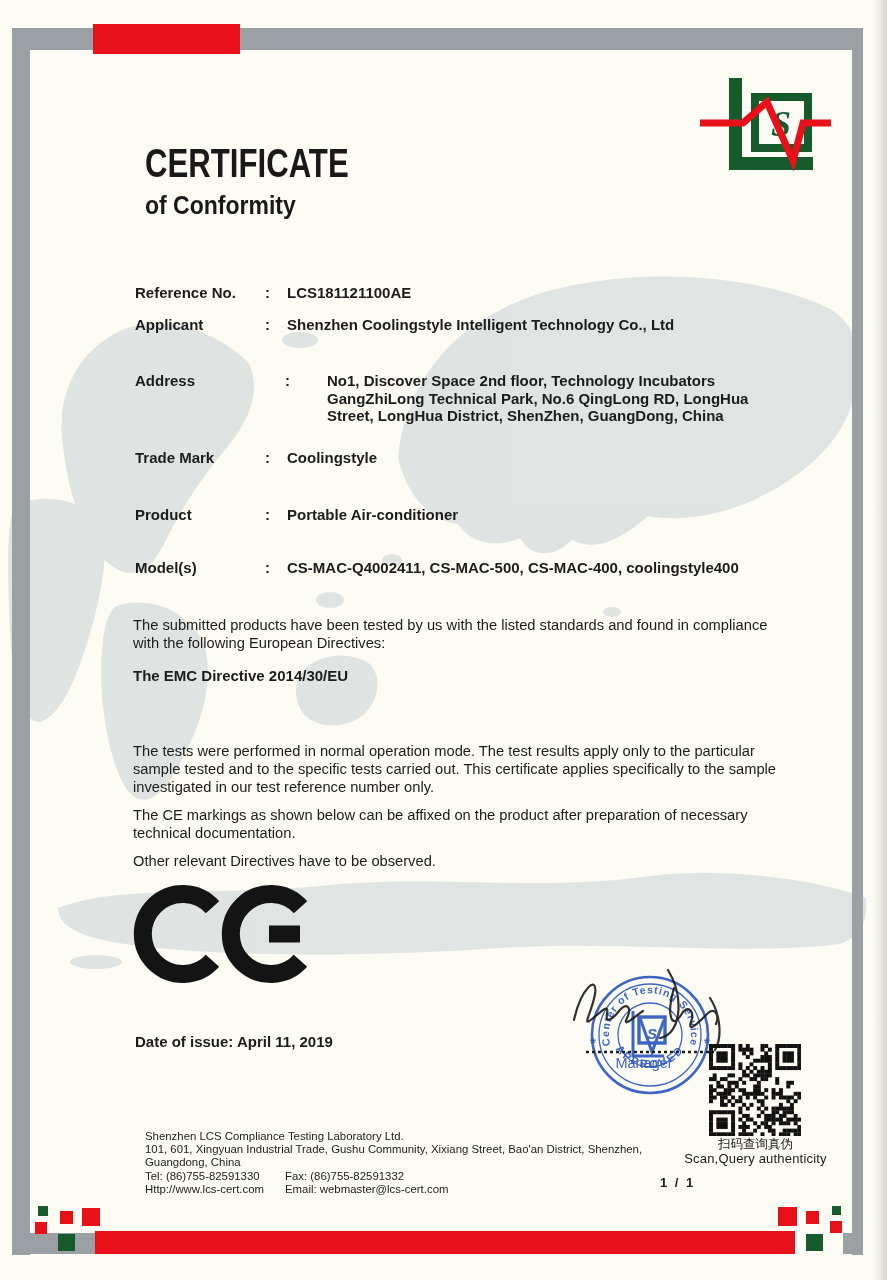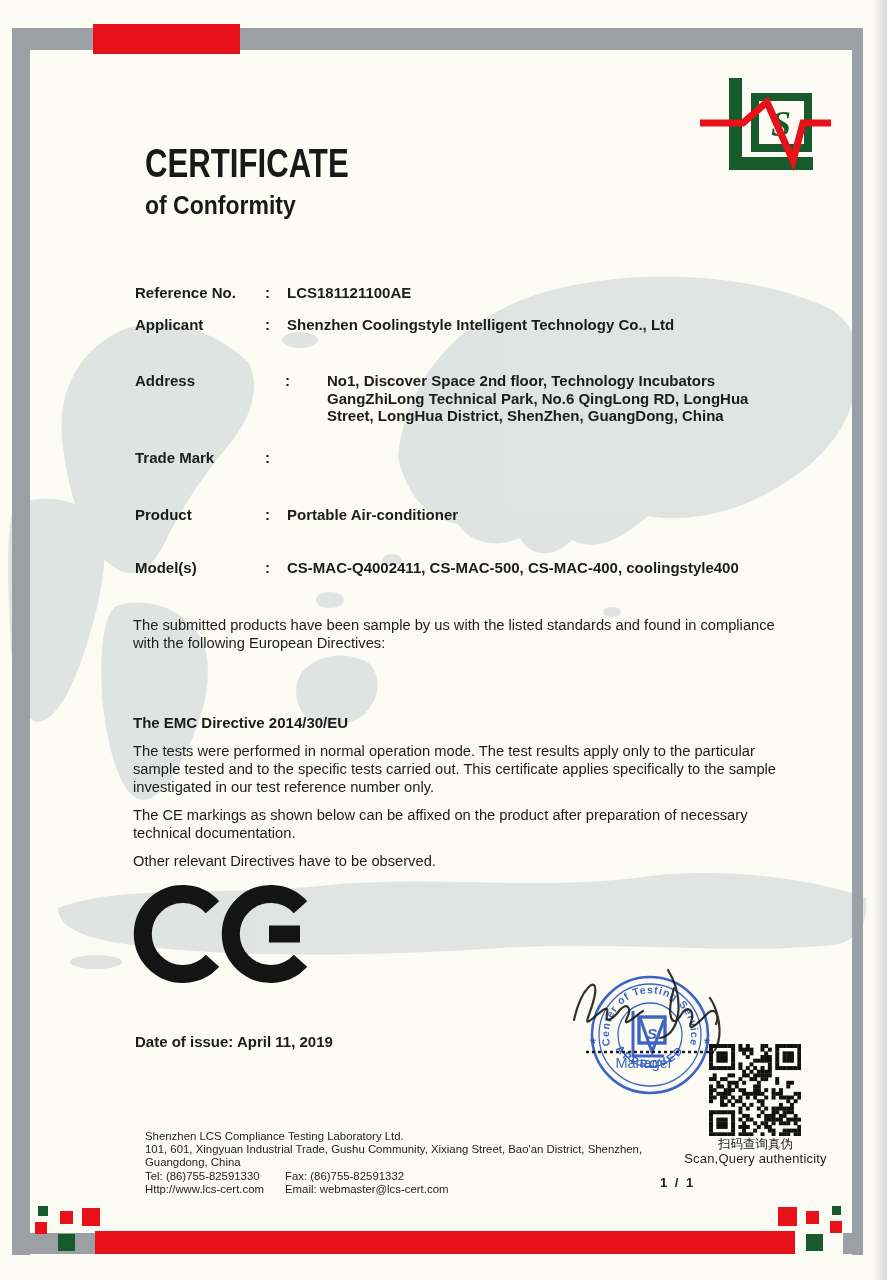--- a/index.html
+++ b/index.html
@@ -123,34 +123,35 @@
         <span class="fvalue">Shenzhen Coolingstyle Intelligent Technology Co., Ltd</span>
     </div>
     <div class="frow" style="top:372px;gap:20px;">
       <span class="flabel">Address</span>
         <span class="fcolon">:</span>
         <span class="fvalue">No1, Discover Space 2nd floor, Technology Incubators GangZhiLong Technical Park, No.6 QingLong RD, LongHua Street, LongHua District, ShenZhen, GuangDong, China</span>
     </div>
     <div class="frow" style="top:449px;">
       <span class="flabel">Trade Mark</span>
         <span class="fcolon">:</span>
+        <span class="fvalue">Coolingstyle</span>
     </div>
     <div class="frow" style="top:506px;">
       <span class="flabel">Product</span>
         <span class="fcolon">:</span>
         <span class="fvalue">Portable Air-conditioner</span>
     </div>
     <div class="frow" style="top:559px;">
       <span class="flabel">Model(s)</span>
         <span class="fcolon">:</span>
         <span class="fvalue">CS-MAC-Q4002411, CS-MAC-500, CS-MAC-400, coolingstyle400</span>
     </div>
 
-    <div class="para" style="top:616px;">The submitted products have been sample by us with the listed standards and found in compliance with the following European Directives:</div>
-    <div class="para b" style="top:667px;margin-top:47px;">The EMC Directive 2014/30/EU</div>
+    <div class="para" style="top:616px;">The submitted products have been tested by us with the listed standards and found in compliance with the following European Directives:</div>
+    <div class="para b" style="top:667px;">The EMC Directive 2014/30/EU</div>
     <div class="para" style="top:806px;">The CE markings as shown below can be affixed on the product after preparation of necessary technical documentation.</div>
     <div class="para" style="top:742px;">The tests were performed in normal operation mode. The test results apply only to the particular sample tested and to the specific tests carried out. This certificate applies specifically to the sample investigated in our test reference number only.</div>
     <div class="para" style="top:852px;">Other relevant Directives have to be observed.</div>
 
     <svg class="abs" style="left:128px;top:882px;" width="210" height="110" viewBox="0 0 210 110">
       <g stroke="#141414" stroke-width="18" fill="none" stroke-linecap="butt">
         <path d="M84.5,25.2 A40,40 0 1 0 84.5,78.8"></path>
         <path d="M172.5,25.2 A40,40 0 1 0 172.5,78.8"></path>
         <line x1="141" y1="52" x2="172" y2="52" stroke-width="17"></line>
       </g>

